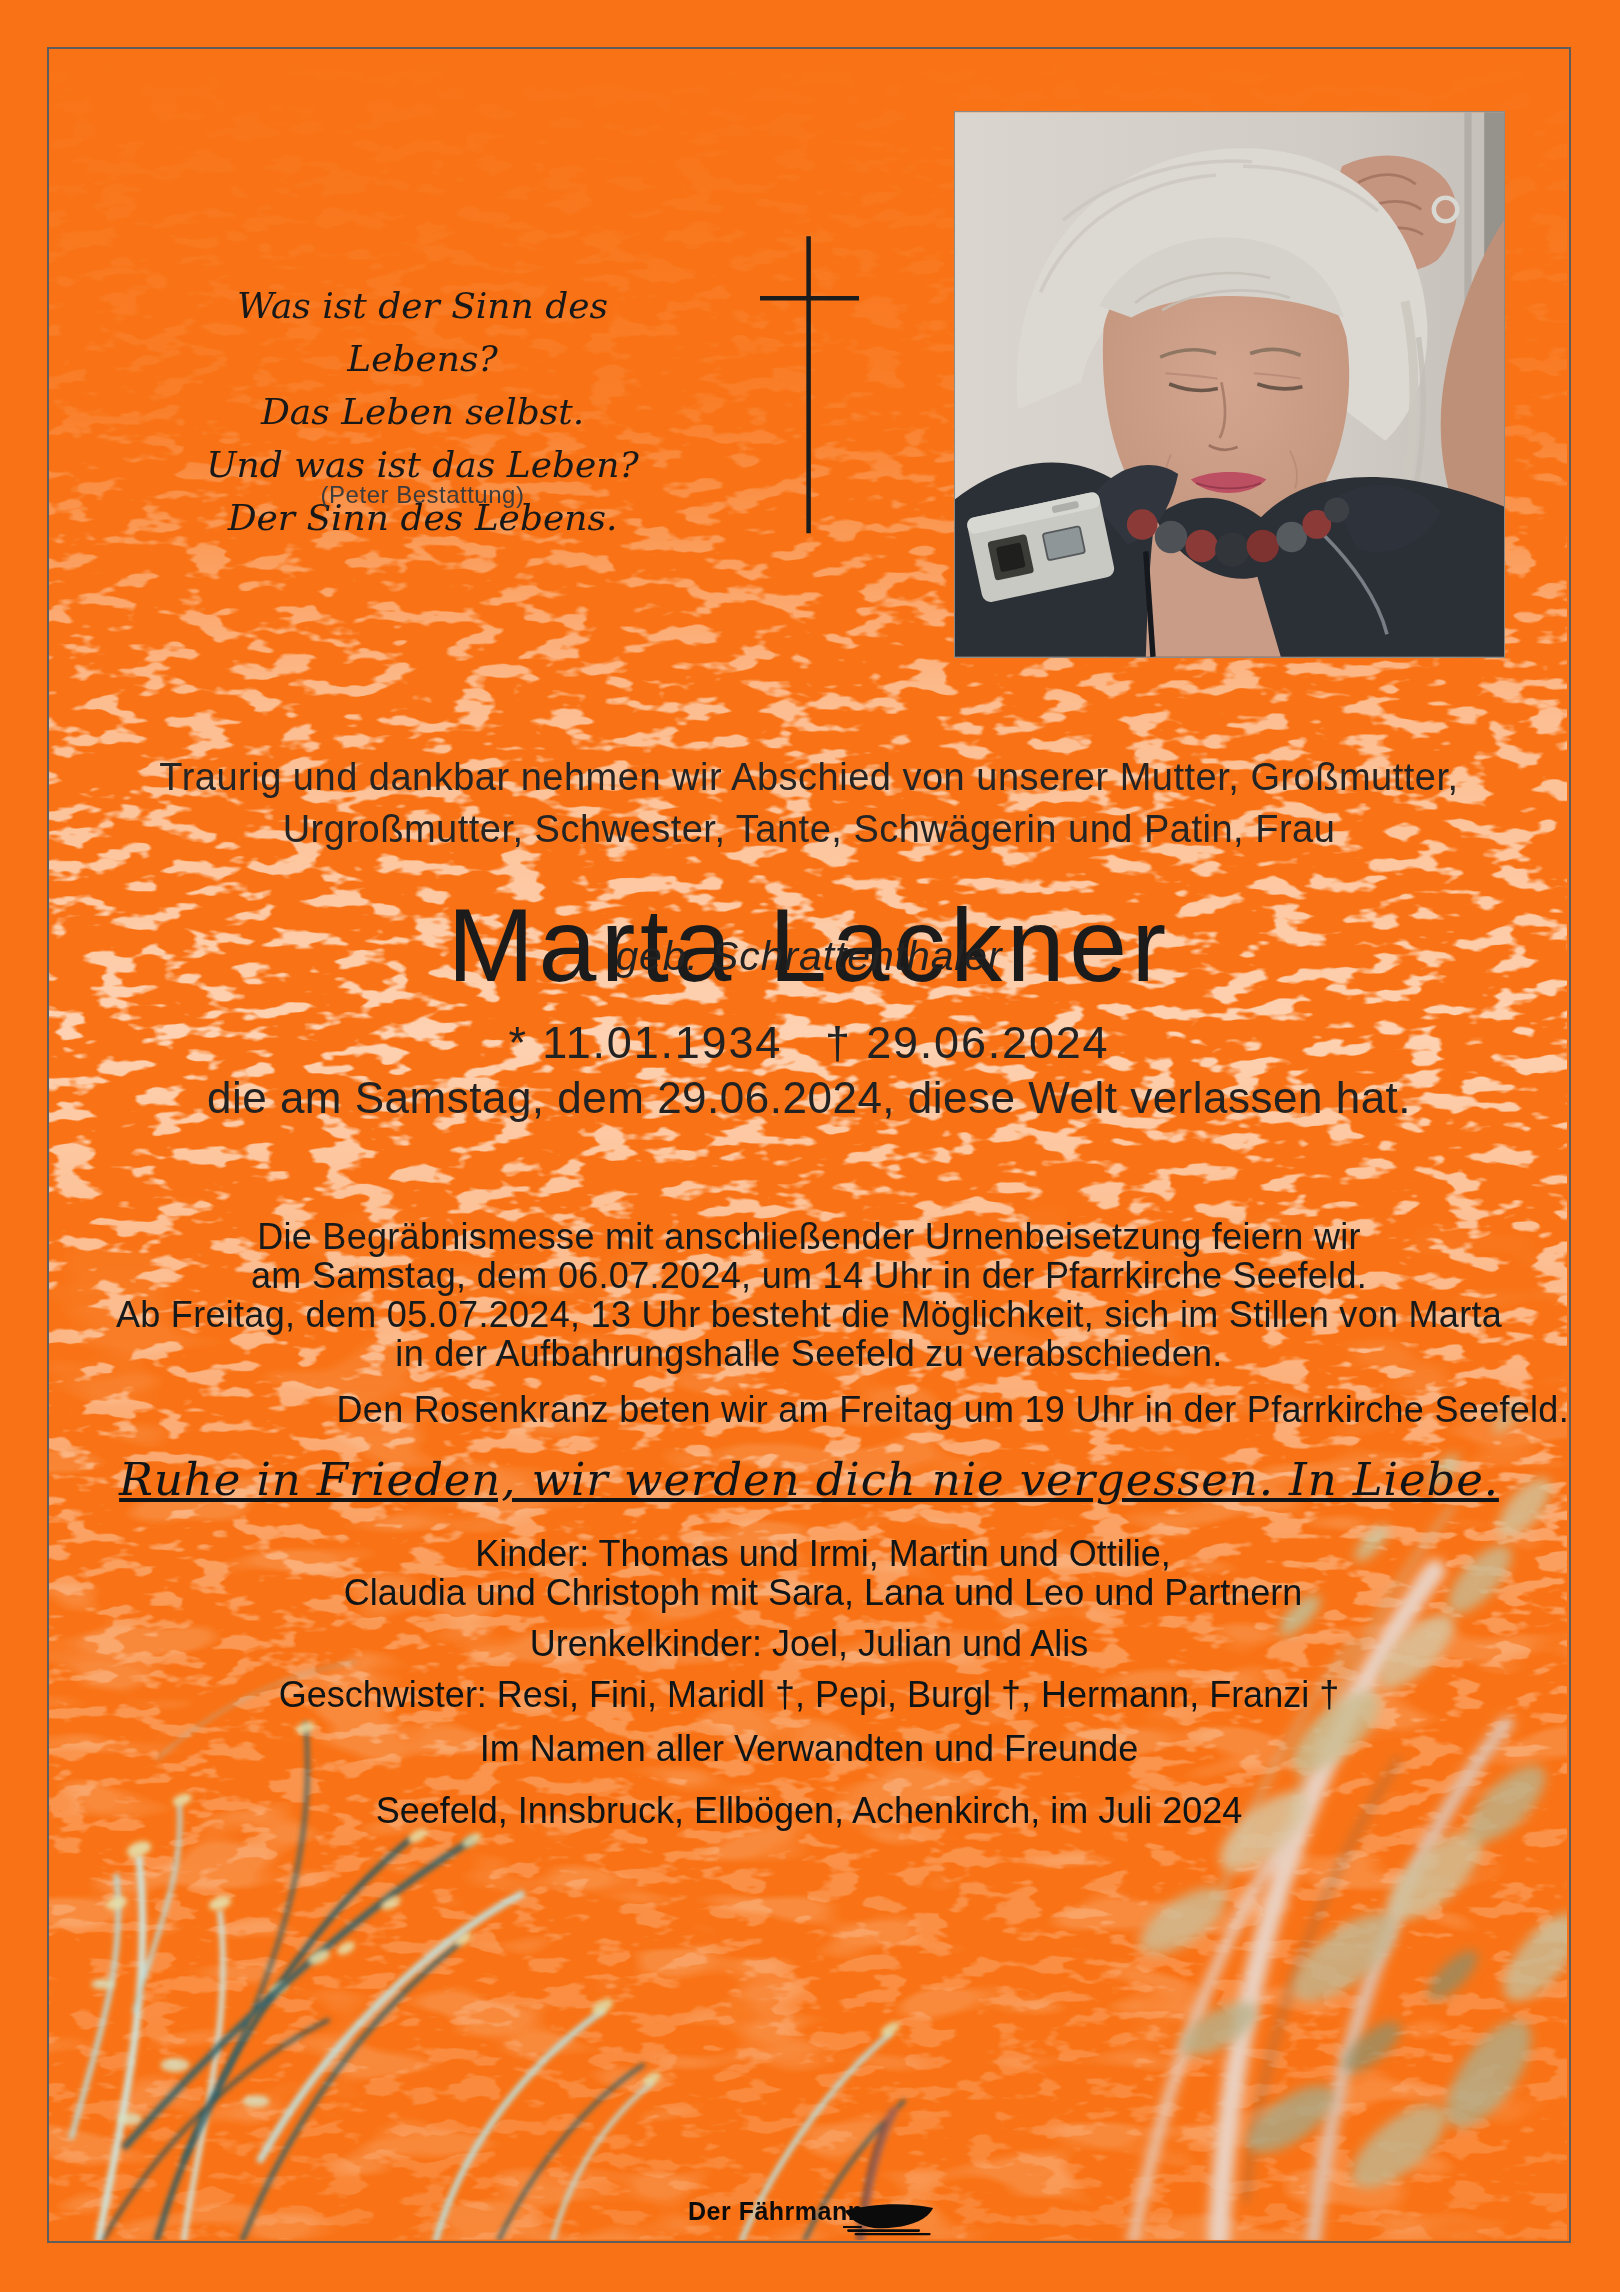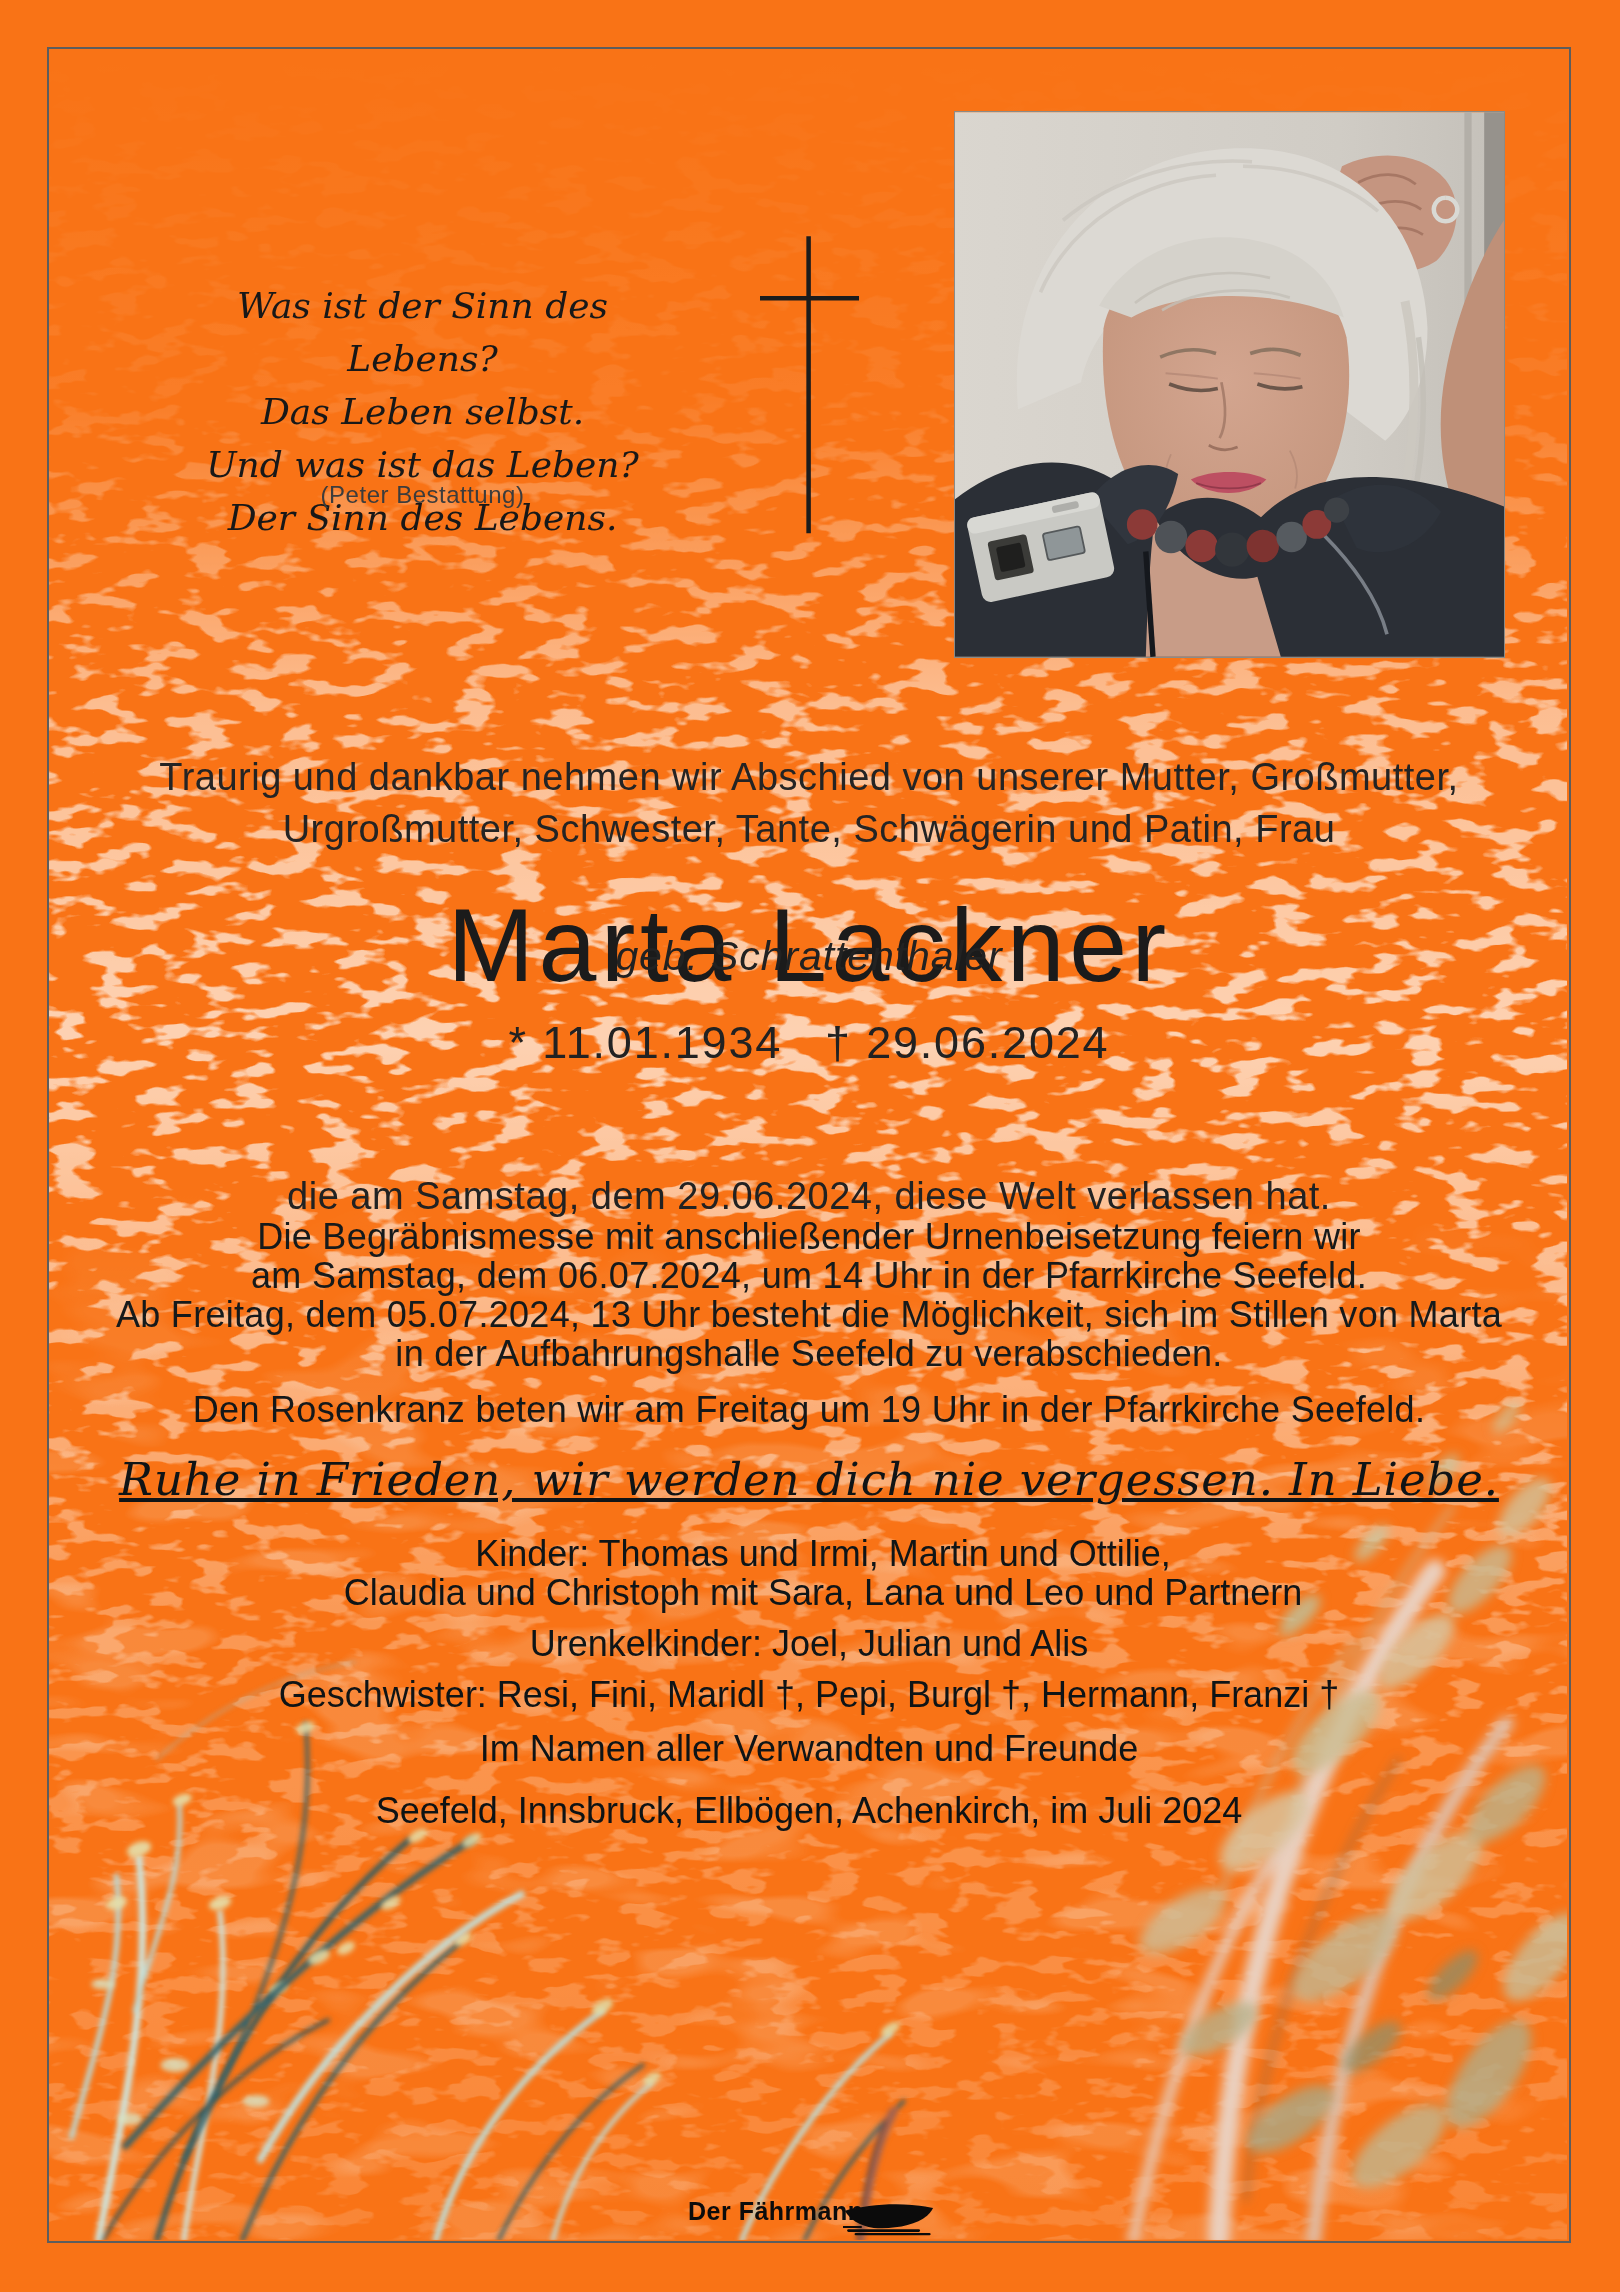--- a/index.html
+++ b/index.html
@@ -15,23 +15,23 @@
   .center-text{position:absolute;left:0;right:0;text-align:center;color:#222;}
   .poem{position:absolute;left:108px;top:230px;width:531px;text-align:center;
         font-family:"DejaVu Serif",serif;font-style:italic;font-size:36px;line-height:53px;color:#181818;}
   .poem-attr{position:absolute;left:108px;top:432px;width:531px;text-align:center;
         font-size:24px;letter-spacing:0.5px;color:#3c3c3c;}
   .photo{position:absolute;left:905px;top:62px;width:549px;height:545px;border:1.8px solid #8b8b87;}
   .intro{top:702px;font-size:38px;line-height:52px;letter-spacing:0.5px;color:#242424;}
   .name{top:844px;font-size:104px;line-height:1;letter-spacing:4.5px;color:#1b1b1b;}
   .maiden{top:884px;font-size:41px;letter-spacing:0.9px;font-style:italic;}
   .dates{top:968px;font-size:45px;letter-spacing:1.8px;white-space:pre;}
-  .passing{top:1126px;font-size:38px;letter-spacing:0.5px;}
+  .passing{top:1024px;font-size:44px;letter-spacing:0.5px;}
   .service{top:1168px;font-size:36px;line-height:39px;letter-spacing:0.3px;color:#161a1b;}
-  .rosary{top:1340px;font-size:36px;letter-spacing:0.3px;color:#14181a;}
+  .rosary{top:1340px;font-size:36px;letter-spacing:0.3px;color:#14181a;text-align:right;}
   .farewell{top:1404px;font-family:"DejaVu Serif",serif;font-style:italic;
         font-size:45px;letter-spacing:0.9px;color:#101416;text-decoration:underline;}
   .kinder{top:1485px;font-size:36px;line-height:39px;color:#101517;padding-left:28px;}
   .urenkel{top:1574px;font-size:36px;color:#101517;}
   .geschwister{top:1625px;font-size:36px;color:#0f1416;}
   .imnamen{top:1679px;font-size:36px;color:#0f1416;}
   .places{top:1741px;font-size:36px;color:#0e1315;}
   .logo{position:absolute;left:639px;top:2149px;width:270px;height:41px;color:#0c0c0c;}
   .logo-name{font-size:25px;font-weight:bold;letter-spacing:0.5px;line-height:1.05;}
   .logo-tag{font-size:12px;letter-spacing:0.4px;margin-top:18px;color:#1c1c1c;}

